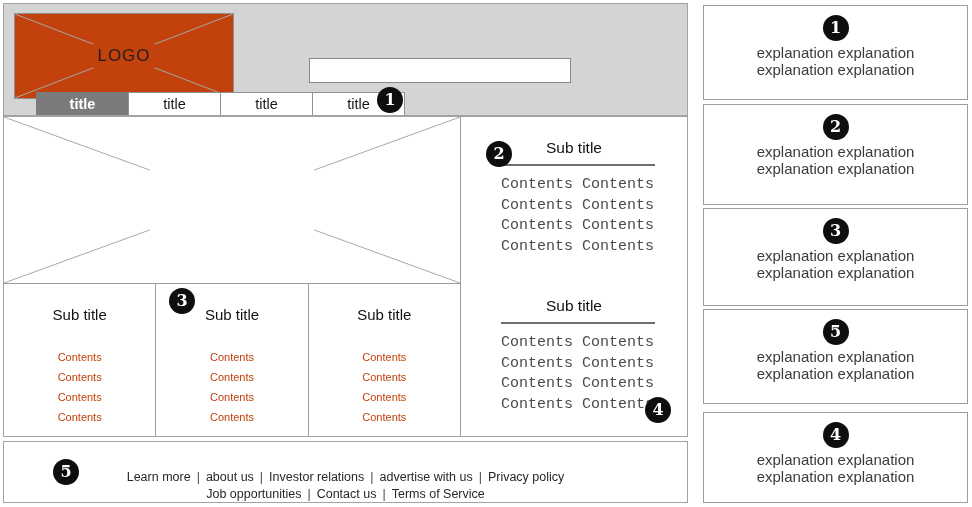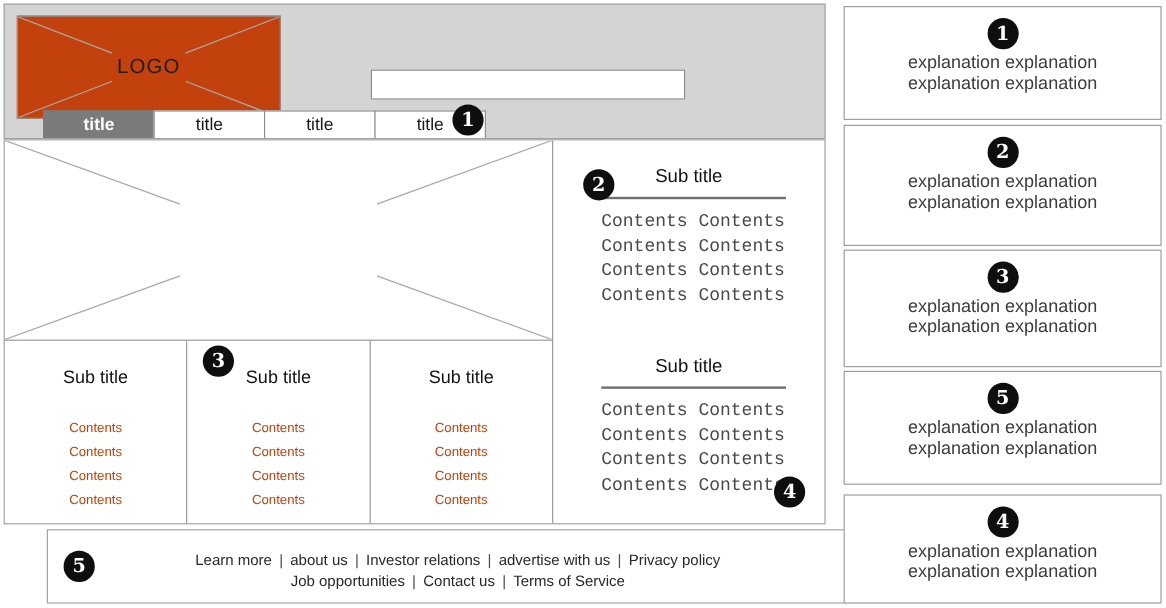--- a/index.html
+++ b/index.html
@@ -42,21 +42,21 @@
   .rightcol { position:absolute; left:457px; top:0; width:226px; height:319px; }
   .rsec { position:absolute; left:0; width:100%; }
   .rsec.s1 { top:22px; } .rsec.s2 { top:180px; }
   .rtitle { text-align:center; font-size:15.5px; color:#111; }
   .rule { border:none; border-bottom:2px solid #6f6f6f; margin:7px 32px 9px 40px; }
   .rlist { padding-left:40px; font-size:15px; line-height:20.5px; color:#4a4a4a;font-family:Liberation Mono, monospace; }
 
   
   .ftr { position:absolute; left:3px; top:441px; width:685px; height:62px;
          background:#fff; border:1px solid #a3a3a3; text-align:center;
-         padding-top:17px; font-size:12.5px; line-height:16.5px; color:#282828;margin-left:36px; }
+         padding-top:27px; font-size:12.5px; line-height:16.5px; color:#282828; }
   .ftr a { color:#282828; text-decoration:none; cursor:pointer; }
 
   
   .badge { position:absolute; width:26px; height:26px; border-radius:50%;
            background:#0e0e0e; color:#fff; font-family:"DejaVu Serif", serif;
            font-weight:bold; font-size:16px; line-height:26px; text-align:center; z-index:5; }
   .badge.b1 { left:377px; top:87px; }
   .badge.b2 { left:486px; top:141px; }
   .badge.b3 { left:169px; top:288px; }
   .badge.b4 { left:645px; top:397px; }

